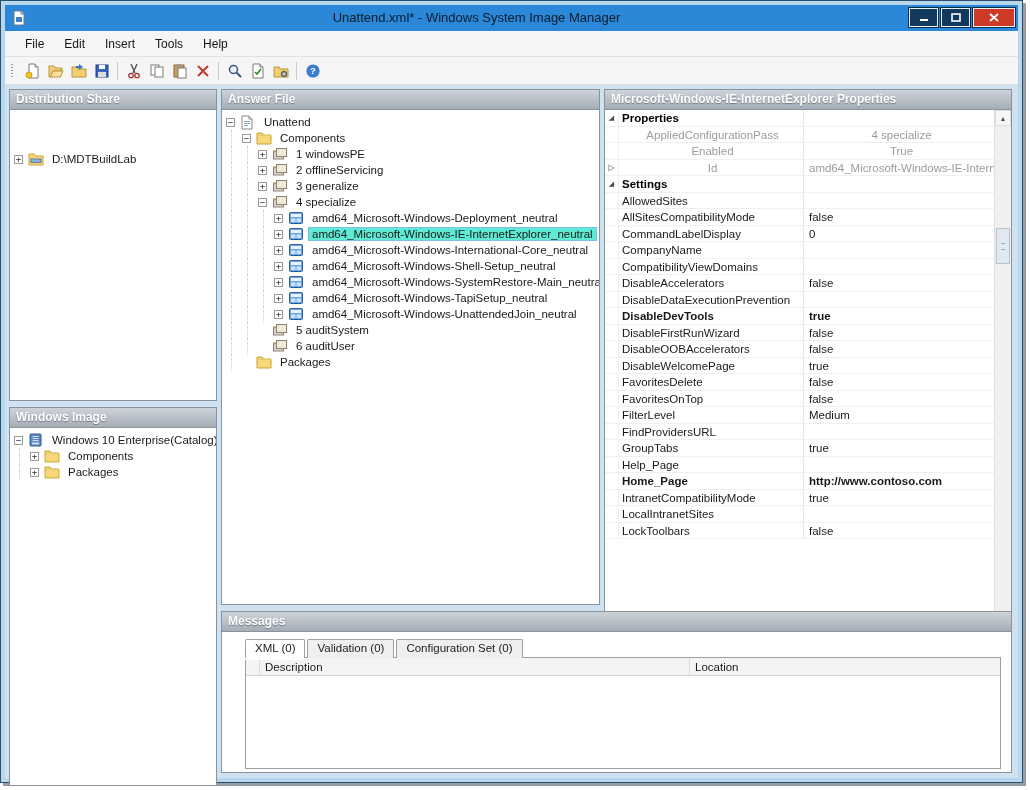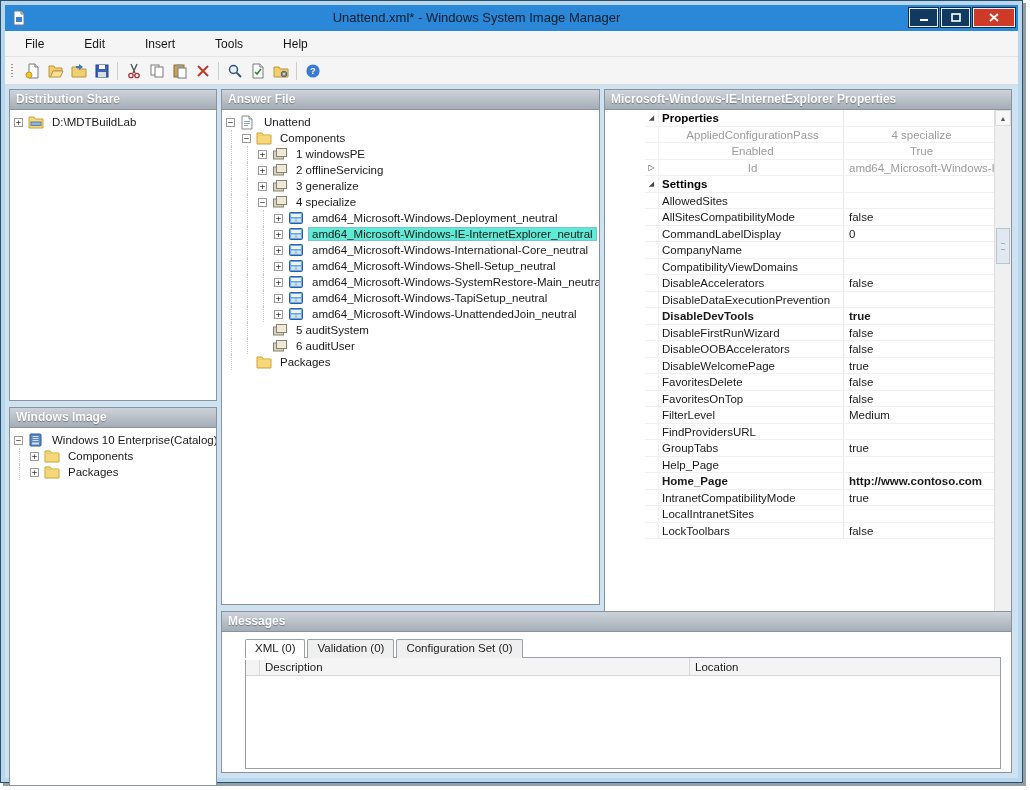--- a/index.html
+++ b/index.html
@@ -11,57 +11,57 @@
   .titlebar{position:absolute;left:4px;top:4px;right:4px;height:26px;background:#2b87d8;}
   .app-icon{position:absolute;left:6px;top:5px;width:16px;height:16px;}
   .title{position:absolute;left:40px;right:110px;top:0;height:34px;line-height:26px;
     text-align:center;font-size:13px;color:#0b1c2b;white-space:nowrap;overflow:hidden;}
   .win-controls{position:absolute;right:3px;top:3px;display:flex;gap:3px;}
   .wbtn{width:29px;height:19px;border:1px solid #e8f2fa;outline:1px solid #0e2b44;
     background:#123a5e;display:flex;align-items:center;justify-content:center;cursor:default;}
   .wbtn.close{width:42px;background:#ce3a28;}
   
   .menubar{position:absolute;left:4px;top:30px;right:4px;height:26px;background:#f5f5f5;
-    border-bottom:1px solid #e3e3e3;display:flex;align-items:center;padding-left:10px;gap:20px;}
+    border-bottom:1px solid #e3e3e3;display:flex;align-items:center;padding-left:10px;}
   .menu-item{padding:4px 10px;color:#151515;}
   .toolbar{position:absolute;left:4px;top:56px;right:4px;height:28px;background:#f5f5f5;
     border-bottom:1px solid #dcdcdc;display:flex;align-items:center;padding-left:16px;}
   .grip{position:absolute;left:6px;top:7px;bottom:7px;width:4px;
     background:repeating-linear-gradient(#9a9a9a 0 1px,transparent 1px 3px);width:2px;}
   .tbtn{width:23px;height:23px;display:flex;align-items:center;justify-content:center;border-radius:2px;}
   .tsep{width:1px;height:18px;background:#cccccc;margin:0 4px;}
   
   .client{position:absolute;left:4px;top:84px;right:4px;bottom:4px;background:#cfe2f2;}
   .panel{position:absolute;border:1px solid #8a929b;background:#fff;display:flex;flex-direction:column;}
   .phead{flex:none;height:20px;background:linear-gradient(#ced3da,#a5adb6);color:#fff;font-weight:bold;
     font-size:12px;line-height:19px;padding:0 6px;border-bottom:1px solid #8a929b;
     text-shadow:0 1px 1px rgba(60,65,72,.55);white-space:nowrap;overflow:hidden;}
   .pbody{flex:1;background:#fff;overflow:hidden;position:relative;}
-  #panel-dist {left:4px;  top:4px;   width:208px;height:312px;}
+  #panel-dist {left:4px;  top:4px;   width:208px;height:312px;gap:37px;}
   #panel-wimg {left:4px;  top:322px; width:208px;height:379px;}
   #panel-answer{left:216px;top:4px;  width:379px;height:516px;}
   #panel-props{left:599px;top:4px;  width:408px;height:648px;}
   #panel-msgs {left:216px;top:526px;width:791px;height:162px;}
   
   .tree{padding:4px 2px;font-size:11.5px;white-space:nowrap;}
   .trow{display:flex;align-items:center;height:16px;}
   .tind{width:16px;height:16px;flex:none;position:relative;}
   .tind::before{content:"";position:absolute;left:7px;top:0;bottom:0;border-left:1px dotted #c9c9c9;}
   .texp{width:9px;height:9px;flex:none;border:1px solid #9b9b9b;background:#fff;font-size:9px;
     line-height:7px;text-align:center;margin:0 5px 0 2px;color:#333;
     font-family:"DejaVu Sans Mono",monospace;}
   .texp.none{visibility:hidden;}
   .ticon{width:16px;height:15px;flex:none;margin-right:4px;}
   .ticon svg{display:block;}
   .tlabel{padding:0 3px;border:1px solid transparent;}
   .trow.sel .tlabel{background:#5eead4;border:1px solid #79c1e8;}
   
   #props-body{display:flex;flex-direction:column;background:#eef1f5;}
   .pgridwrap{flex:1;position:relative;overflow:hidden;background:#fff;border-bottom:1px solid #c2c7cd;}
-  .pgrows{position:absolute;left:0;top:0;right:17px;margin-left:40px;}
+  .pgrows{position:absolute;left:0;top:0;right:17px;}
   .prow{display:flex;height:16.5px;align-items:center;border-bottom:1px solid #f0f0f0;font-size:11.5px;}
   .pgut{width:14px;flex:none;text-align:center;font-size:7px;color:#4a4a4a;height:100%;
     line-height:16px;border-right:1px solid #f0f0f0;}
   .pname{width:185px;flex:none;padding-left:3px;border-right:1px solid #e8e8e8;height:100%;
     line-height:16px;overflow:hidden;white-space:nowrap;}
   .pval{flex:1;padding-left:5px;height:100%;line-height:16px;overflow:hidden;white-space:nowrap;}
   .prow.sect .pname{font-weight:bold;color:#000;}
   .prow.ro .pname,.prow.ro .pval{color:#9b9b9b;text-align:center;}
   .prow.bold .pname,.prow.bold .pval{font-weight:bold;}
   

